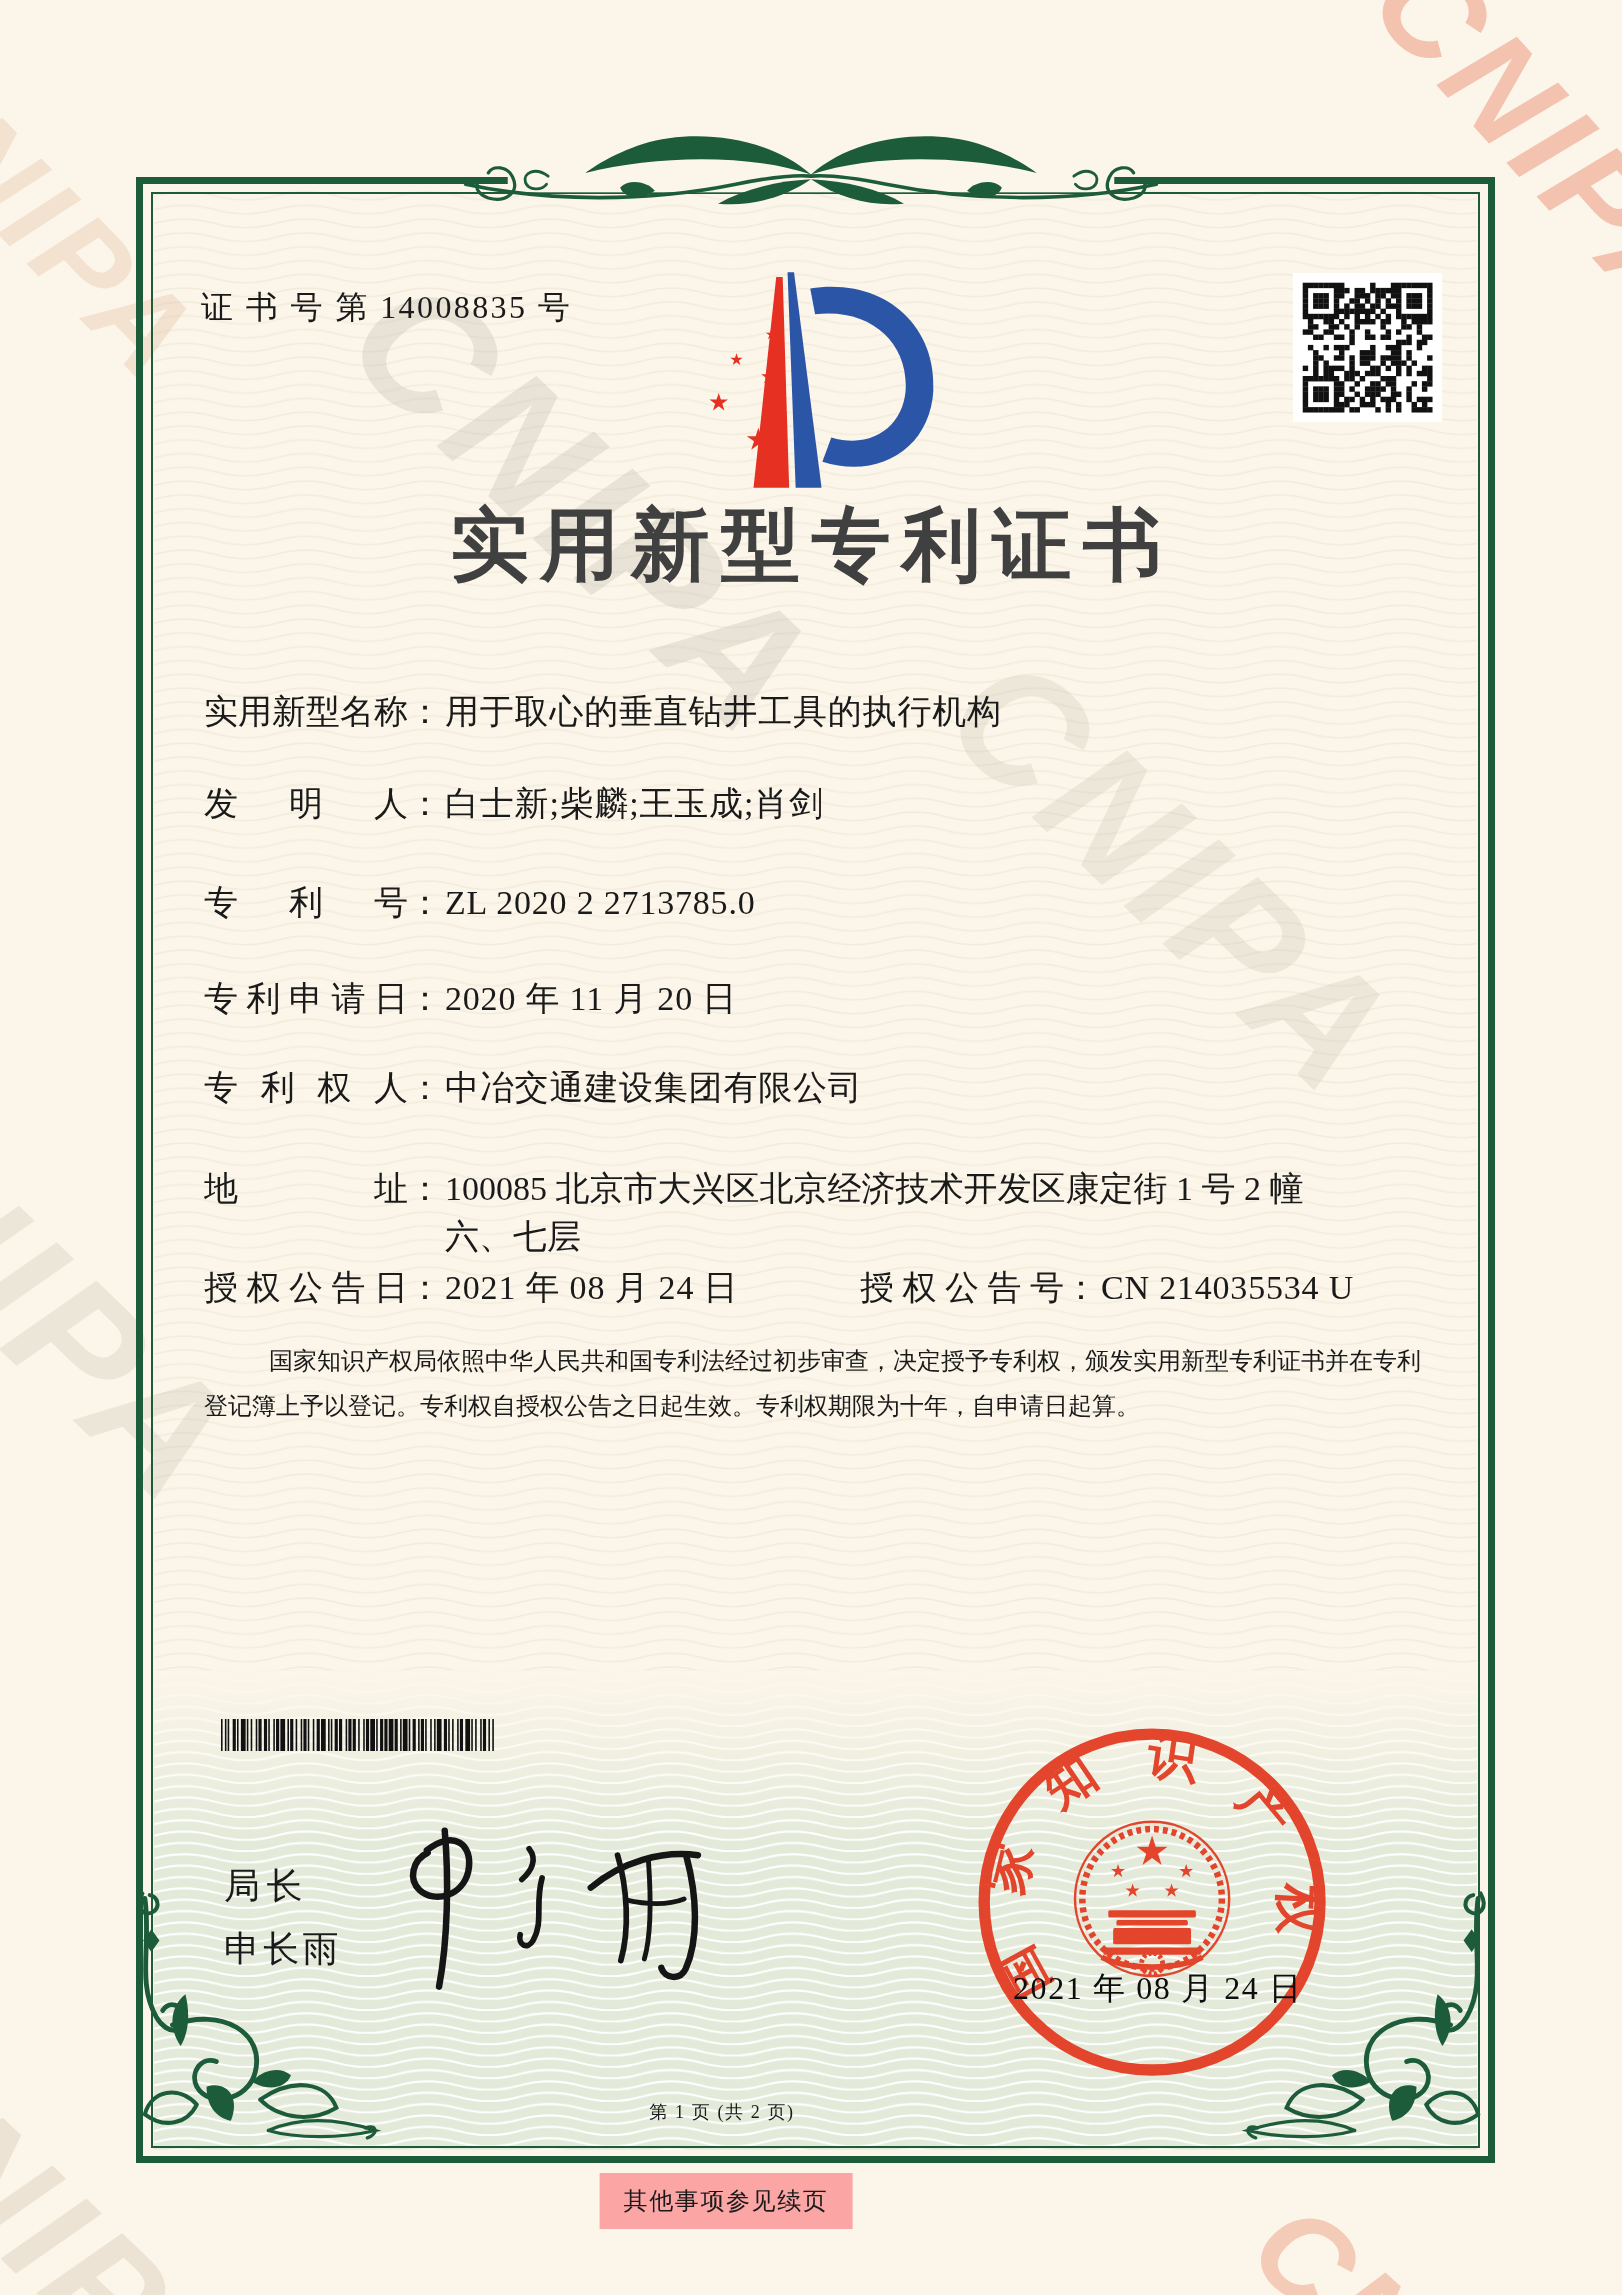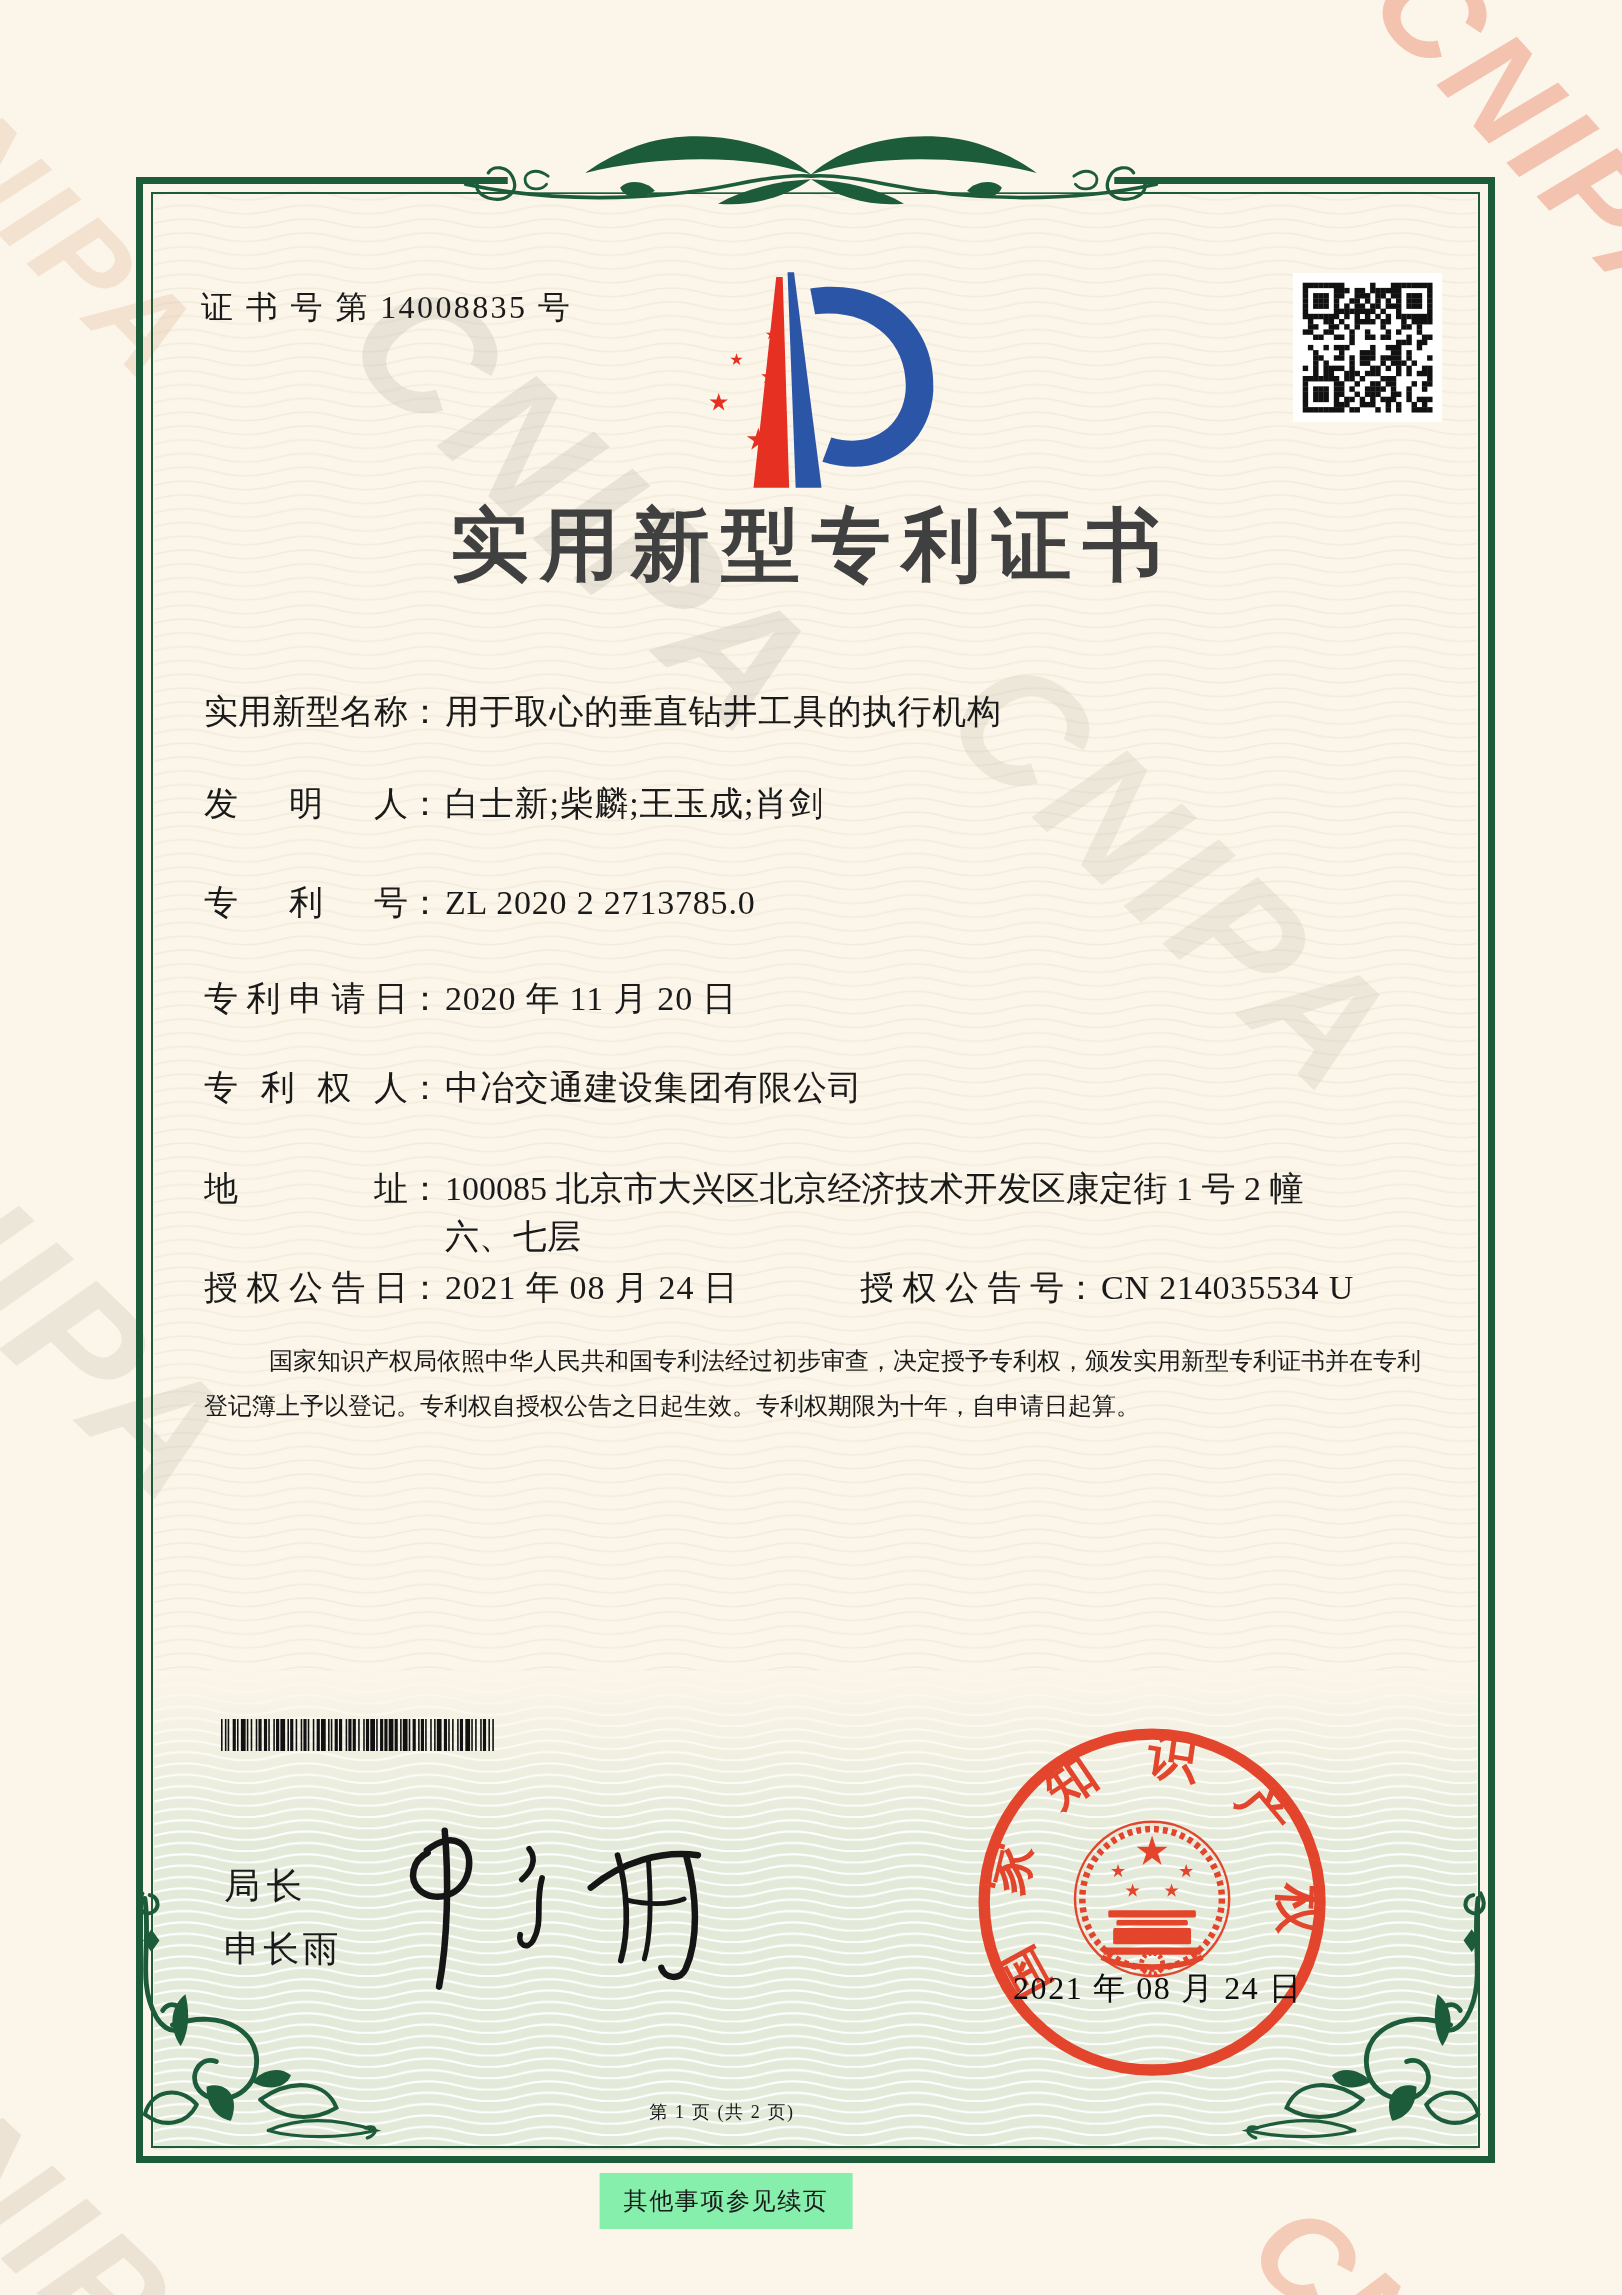--- a/index.html
+++ b/index.html
@@ -53,21 +53,21 @@
   .officer-title{position:absolute;left:224px;top:1862px;font-size:36px;letter-spacing:6.5px;}
   .officer-name{position:absolute;left:224px;top:1925px;font-size:36px;letter-spacing:3.2px;}
   .signature{position:absolute;left:349px;top:1808px;width:357px;height:199px;}
 
   .seal{position:absolute;left:972px;top:1722px;width:361px;height:361px;opacity:.94;mix-blend-mode:multiply;}
   .seal-ring-text{font-size:62px;font-weight:700;fill:var(--seal_red);
                   font-family:"Liberation Serif","DejaVu Serif",serif;}
   .seal-date{position:absolute;left:1013px;top:1967px;font-size:32px;letter-spacing:1.6px;color:#0d0d0d;}
 
   .page-num{position:absolute;left:722px;transform:translateX(-50%);top:2100px;font-size:18px;letter-spacing:1.6px;}
-  .note-box{position:absolute;left:726px;transform:translateX(-50%);top:2173px;background:#86efac;
+  .note-box{position:absolute;left:726px;transform:translateX(-50%);top:2173px;background:#fca5a5;
             padding:12px 24px;font-size:24px;letter-spacing:1.6px;white-space:nowrap;}
 </style>
 </head>
 <body>
 
 <div class="wm wm-tl">CNIPA</div>
 <div class="wm wm-tr">CNIPA</div>
 <div class="wm wm-c1">CNIPA</div>
 <div class="wm wm-r1">CNIPA</div>
 <div class="wm wm-l1">CNIPA</div>

